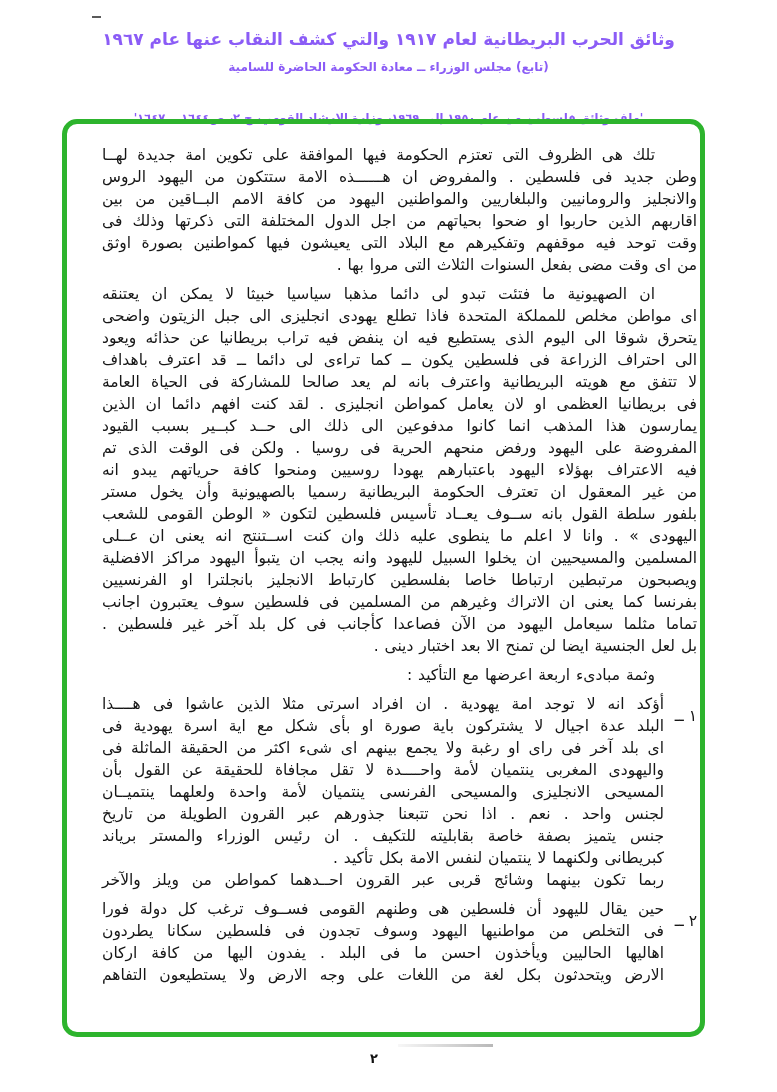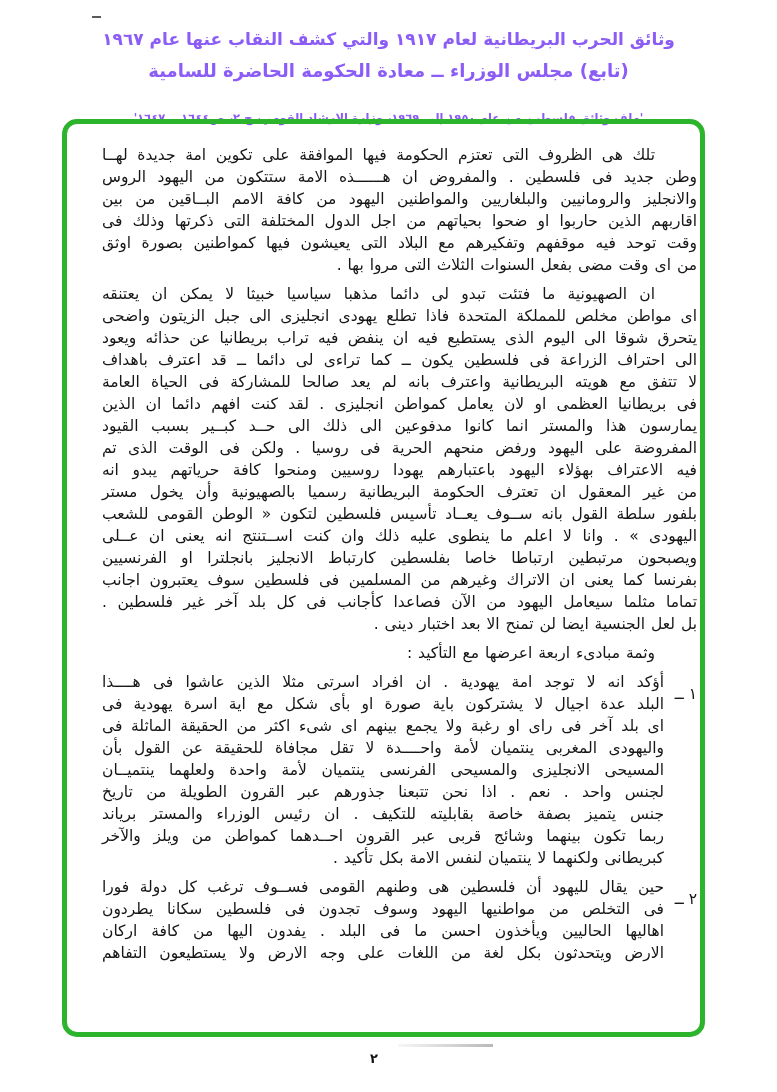--- a/index.html
+++ b/index.html
@@ -19,21 +19,21 @@
     width: 9px; height: 2px; background: #5a5a5a;
   }
   .smudge {
     position: absolute; left: 398px; top: 1044px;
     width: 95px; height: 3px;
     background: linear-gradient(to right, rgba(0,0,0,0.03), rgba(0,0,0,0.28));
   }
   
   .hdr { position: absolute; left: 0; right: 0; text-align: center; color: #8b5cf6; }
   .hdr-line1 { top: 29px; font-size: 17px; font-weight: bold; }
-  .hdr-line2 { top: 60px; font-size: 18px; font-weight: bold; }
+  .hdr-line2 { top: 60px; font-size: 12px; font-weight: bold; }
   .hdr-line3 { top: 93px; font-size: 11.5px; font-weight: bold; margin-top: 18px; }
   
   .highlight-box {
     position: absolute;
     left: 62px; top: 119px;
     width: 643px; height: 918px;
     box-sizing: border-box;
     border: 5px solid #2db42d;
     border-radius: 15px;
     overflow: hidden;
@@ -90,45 +90,46 @@
           <div class="line">وقت توحد فيه موقفهم وتفكيرهم مع البلاد التى يعيشون فيها كمواطنين بصورة اوثق</div>
           <div class="line last">من اى وقت مضى بفعل السنوات الثلاث التى مروا بها .</div>
         </div>
         <div class="para para-text">
           <div class="line first">ان الصهيونية ما فتئت تبدو لى دائما مذهبا سياسيا خبيثا لا يمكن ان يعتنقه</div>
           <div class="line">اى مواطن مخلص للمملكة المتحدة فاذا تطلع يهودى انجليزى الى جبل الزيتون واضحى</div>
           <div class="line">يتحرق شوقا الى اليوم الذى يستطيع فيه ان ينفض فيه تراب بريطانيا عن حذائه ويعود</div>
           <div class="line">الى احتراف الزراعة فى فلسطين يكون ــ كما تراءى لى دائما ــ قد اعترف باهداف</div>
           <div class="line">لا تتفق مع هويته البريطانية واعترف بانه لم يعد صالحا للمشاركة فى الحياة العامة</div>
           <div class="line">فى بريطانيا العظمى او لان يعامل كمواطن انجليزى . لقد كنت افهم دائما ان الذين</div>
-          <div class="line">يمارسون هذا والمستر انما كانوا مدفوعين الى ذلك الى حــد كبــير بسبب القيود</div>
+          <div class="line">يمارسون هذا المذهب انما كانوا مدفوعين الى ذلك الى حــد كبــير بسبب القيود</div>
           <div class="line">المفروضة على اليهود ورفض منحهم الحرية فى روسيا . ولكن فى الوقت الذى تم</div>
           <div class="line">فيه الاعتراف بهؤلاء اليهود باعتبارهم يهودا روسيين ومنحوا كافة حرياتهم يبدو انه</div>
           <div class="line">من غير المعقول ان تعترف الحكومة البريطانية رسميا بالصهيونية وأن يخول مستر</div>
           <div class="line">بلفور سلطة القول بانه ســوف يعــاد تأسيس فلسطين لتكون « الوطن القومى للشعب</div>
           <div class="line">اليهودى » . وانا لا اعلم ما ينطوى عليه ذلك وان كنت اســتنتج انه يعنى ان عــلى</div>
+          <div class="line">المسلمين والمسيحيين ان يخلوا السبيل لليهود وانه يجب ان يتبوأ اليهود مراكز الافضلية</div>
           <div class="line">ويصبحون مرتبطين ارتباطا خاصا بفلسطين كارتباط الانجليز بانجلترا او الفرنسيين</div>
           <div class="line">بفرنسا كما يعنى ان الاتراك وغيرهم من المسلمين فى فلسطين سوف يعتبرون اجانب</div>
           <div class="line">تماما مثلما سيعامل اليهود من الآن فصاعدا كأجانب فى كل بلد آخر غير فلسطين .</div>
           <div class="line last">بل لعل الجنسية ايضا لن تمنح الا بعد اختبار دينى .</div>
         </div>
         <div class="para para-text">
           <div class="line first last">وثمة مبادىء اربعة اعرضها مع التأكيد :</div>
         </div>
         <div class="para para-item">
           <span class="marker">١ ــ</span>
           <div class="line">أؤكد انه لا توجد امة يهودية . ان افراد اسرتى مثلا الذين عاشوا فى هــــذا</div>
           <div class="line">البلد عدة اجيال لا يشتركون باية صورة او بأى شكل مع اية اسرة يهودية فى</div>
           <div class="line">اى بلد آخر فى راى او رغبة ولا يجمع بينهم اى شىء اكثر من الحقيقة الماثلة فى</div>
           <div class="line">واليهودى المغربى ينتميان لأمة واحــــدة لا تقل مجافاة للحقيقة عن القول بأن</div>
           <div class="line">المسيحى الانجليزى والمسيحى الفرنسى ينتميان لأمة واحدة ولعلهما ينتميــان</div>
           <div class="line">لجنس واحد . نعم . اذا نحن تتبعنا جذورهم عبر القرون الطويلة من تاريخ</div>
           <div class="line">جنس يتميز بصفة خاصة بقابليته للتكيف . ان رئيس الوزراء والمستر برياند</div>
+          <div class="line last">كبريطانى ولكنهما لا ينتميان لنفس الامة بكل تأكيد .</div>
           <div class="line">ربما تكون بينهما وشائج قربى عبر القرون احــدهما كمواطن من ويلز والآخر</div>
-          <div class="line last">كبريطانى ولكنهما لا ينتميان لنفس الامة بكل تأكيد .</div>
         </div>
         <div class="para para-item">
           <span class="marker">٢ ــ</span>
           <div class="line">حين يقال لليهود أن فلسطين هى وطنهم القومى فســوف ترغب كل دولة فورا</div>
           <div class="line">فى التخلص من مواطنيها اليهود وسوف تجدون فى فلسطين سكانا يطردون</div>
           <div class="line">اهاليها الحاليين ويأخذون احسن ما فى البلد . يفدون اليها من كافة اركان</div>
           <div class="line">الارض ويتحدثون بكل لغة من اللغات على وجه الارض ولا يستطيعون التفاهم</div>
         </div>
       </div>
   </div>

